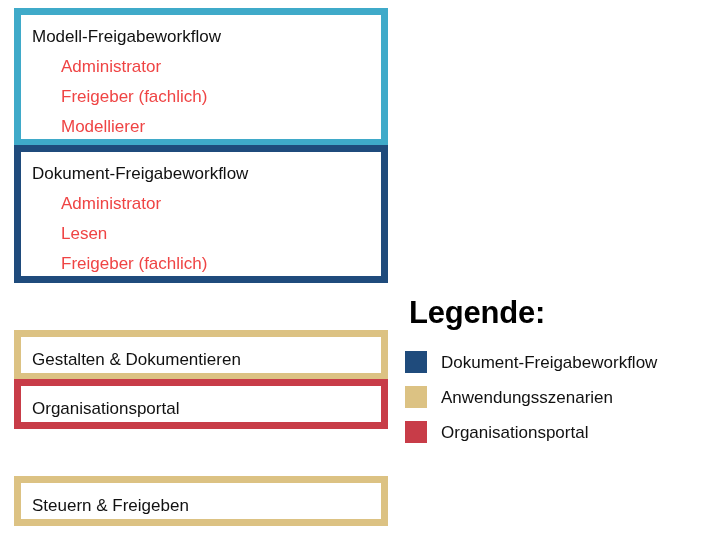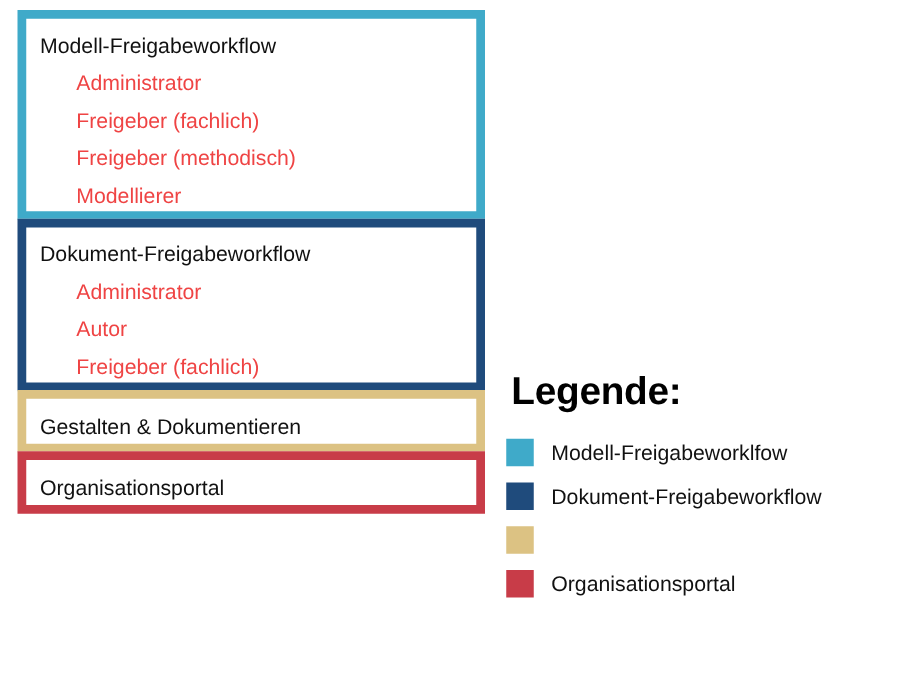--- a/index.html
+++ b/index.html
@@ -28,21 +28,21 @@
     width: 374px;
   }
 
   .group-box {
     box-sizing: border-box;
     background: #ffffff;
     margin-bottom: -1px;
   }
   .group-box.b-lightblue { border: 7px solid #3FAAC9; }
   .group-box.b-darkblue  { border: 7px solid #1F4B7C; }
-  .group-box.b-tan       { border: 7px solid #DCC283; }
+  .group-box.b-tan       { border: 7px solid #DCC283; margin-top: 48px; }
   .group-box.b-red       { border: 7px solid #C83C48; }
 
   .gb-inner {
     padding: 6px 0 0 0;
   }
 
   .gb-title {
     font-size: 17px;
     color: #111111;
     line-height: 1.0;
@@ -102,57 +102,58 @@
 <body>
 
 <div id="stage">
 
   <div id="diagram">
       <div class="group-box b-lightblue">
         <div class="gb-inner">
           <div class="gb-title">Modell-Freigabeworkflow</div>
           <div class="gb-item">Administrator</div>
           <div class="gb-item">Freigeber (fachlich)</div>
-          <div class="gb-item">Freigeber (methodisch)</div>
           <div class="gb-item">Modellierer</div>
         </div>
       </div>
       <div class="group-box b-darkblue">
         <div class="gb-inner">
           <div class="gb-title">Dokument-Freigabeworkflow</div>
           <div class="gb-item">Administrator</div>
-          <div class="gb-item">Autor</div>
+          <div class="gb-item">Lesen</div>
           <div class="gb-item">Freigeber (fachlich)</div>
         </div>
       </div>
       <div class="group-box b-tan">
         <div class="gb-inner">
           <div class="gb-plain">Gestalten &amp; Dokumentieren</div>
         </div>
       </div>
       <div class="group-box b-red">
         <div class="gb-inner">
           <div class="gb-plain">Organisationsportal</div>
         </div>
       </div>
+      <div class="group-box b-tan">
+        <div class="gb-inner">
+          <div class="gb-plain">Steuern &amp; Freigeben</div>
+        </div>
+      </div>
     </div>
 
   <div id="legend">
     <div id="legend-title">Legende:</div>
     <div id="legend-rows">
         <div class="legend-row">
-          <span class="legend-swatch" style="background: rgb(63, 170, 201);"></span>
-          <span class="legend-label">Modell-Freigabeworklfow</span>
-        </div>
-        <div class="legend-row">
           <span class="legend-swatch" style="background: rgb(31, 75, 124);"></span>
           <span class="legend-label">Dokument-Freigabeworkflow</span>
         </div>
         <div class="legend-row">
           <span class="legend-swatch" style="background: rgb(220, 194, 131);"></span>
+          <span class="legend-label">Anwendungsszenarien</span>
         </div>
         <div class="legend-row">
           <span class="legend-swatch" style="background: rgb(200, 60, 72);"></span>
           <span class="legend-label">Organisationsportal</span>
         </div>
       </div>
   </div>
 
 </div>
 

